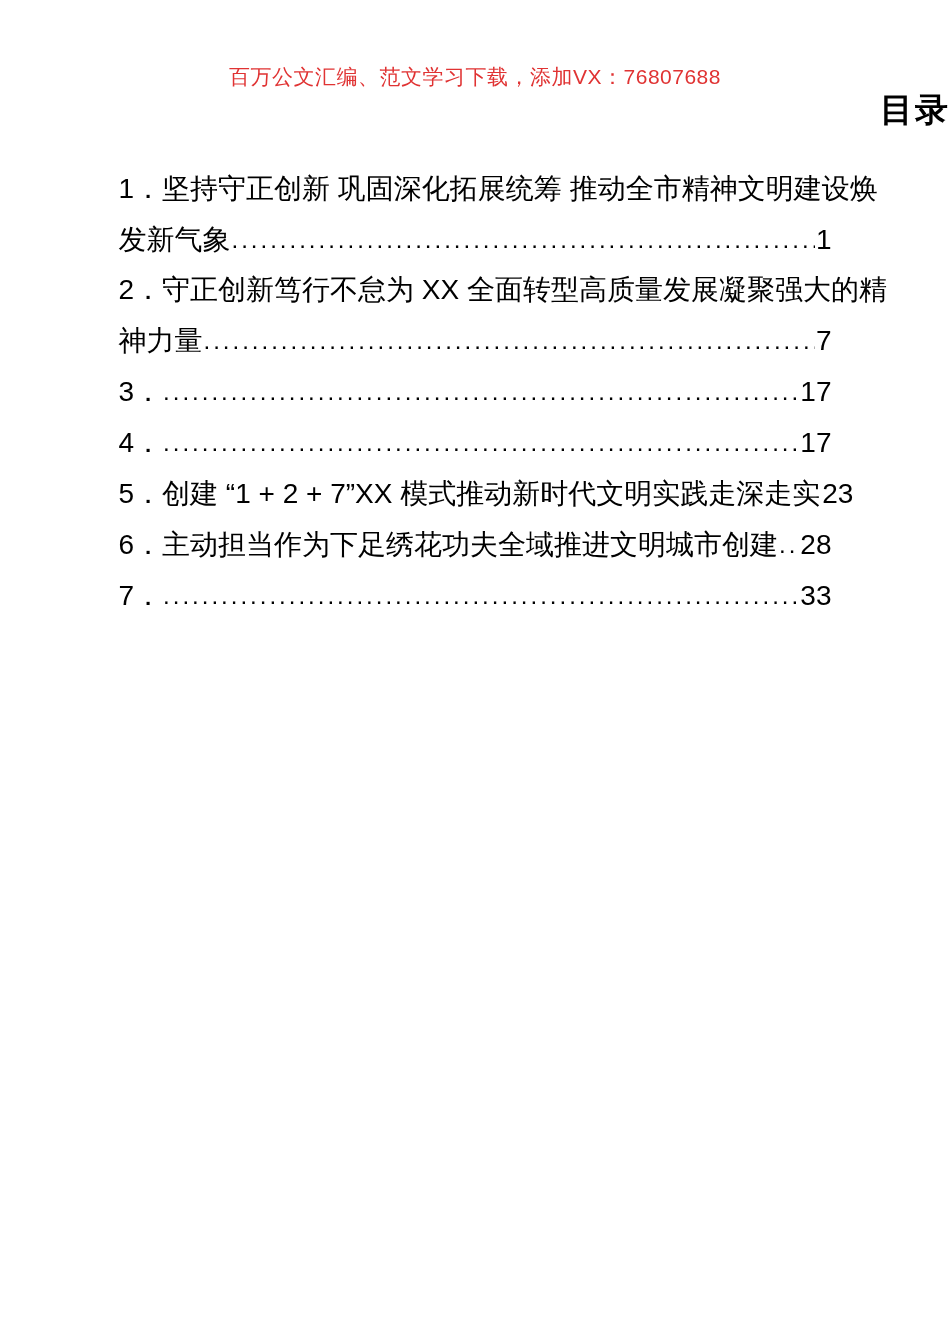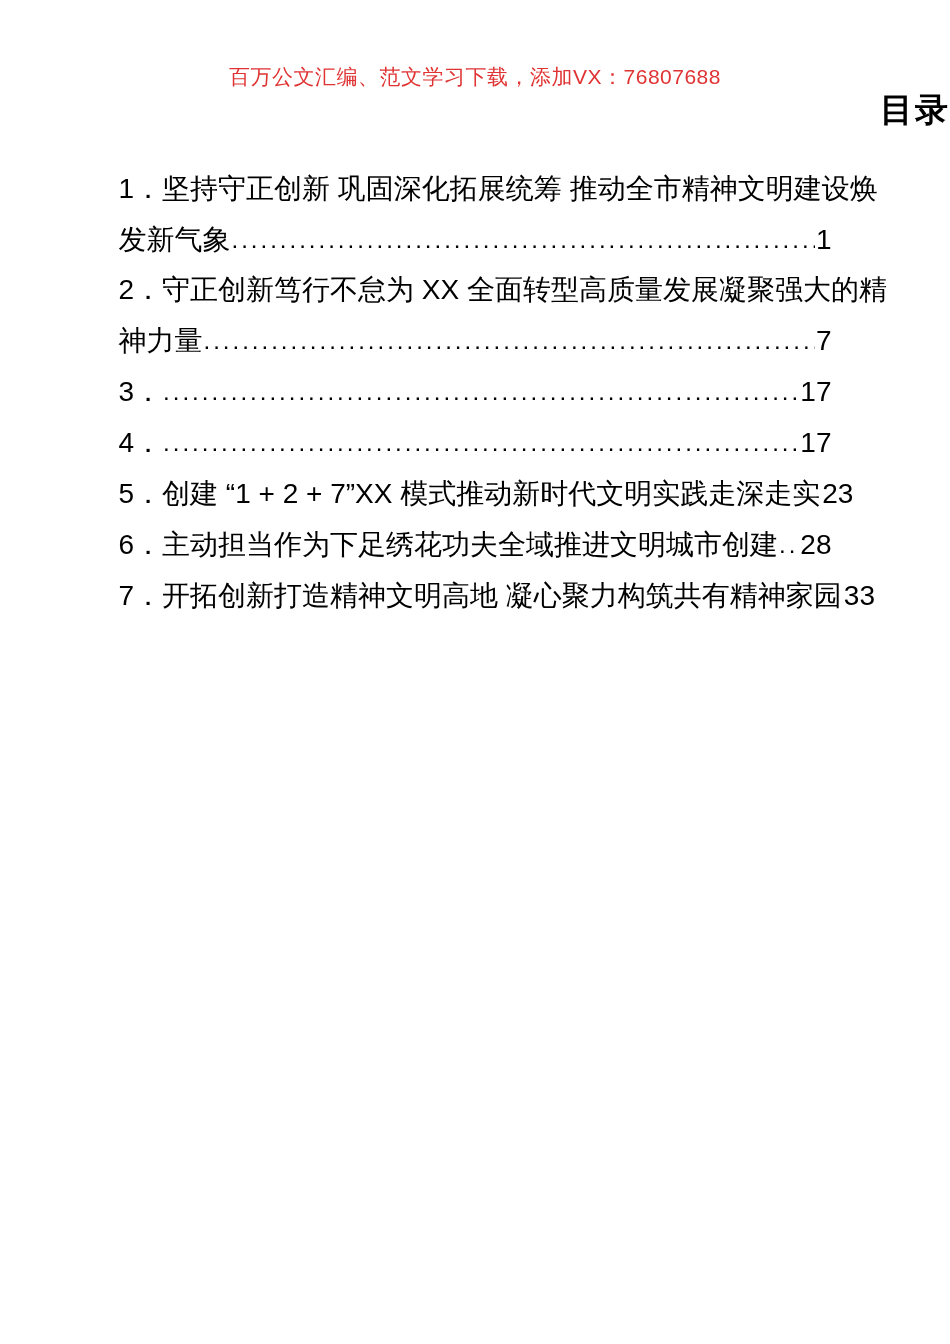--- a/index.html
+++ b/index.html
@@ -128,20 +128,19 @@
         <span class="toc-num">6．</span>
           <span class="line-text">主动担当作为下足绣花功夫全域推进文明城市创建</span>
         <span class="dots"></span>
         <span class="page-num">28</span>
       </div>
     </div>
 
     <div class="toc-entry">
       <div class="toc-line toc-line-last">
         <span class="toc-num">7．</span>
-          <span class="line-text">开拓创新打造精神文明高地 凝心聚力构筑共有精神家园</span>
         <span class="dots"></span>
         <span class="page-num">33</span>
       </div>
     </div>
 
   </div>
 </div>
 
 </body></html>

